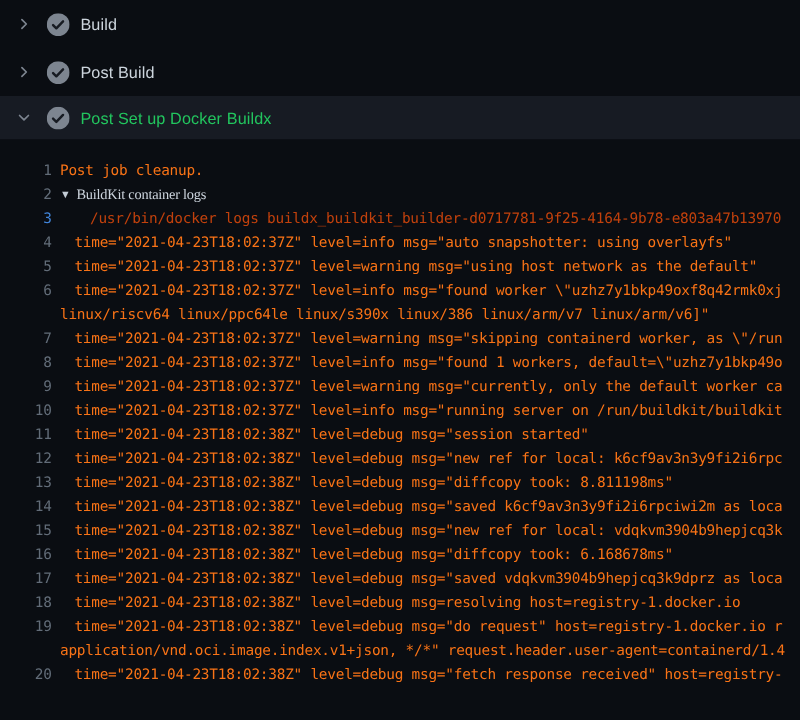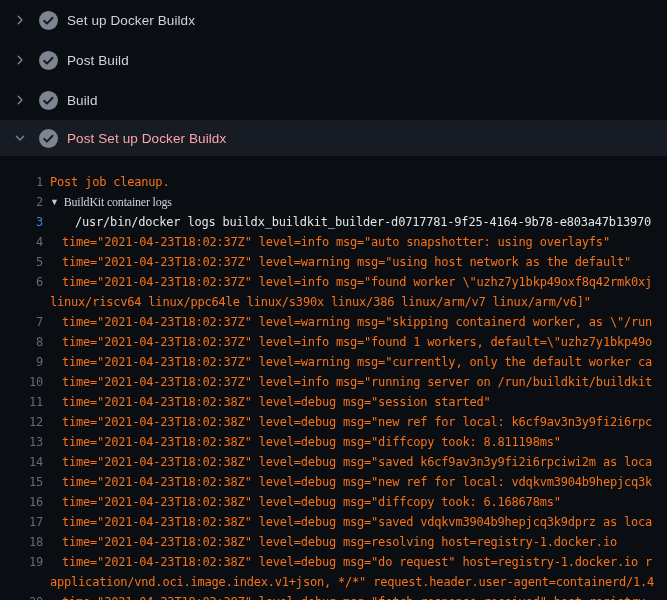--- a/index.html
+++ b/index.html
@@ -22,87 +22,73 @@
     width:16px;height:16px;display:inline-flex;align-items:center;justify-content:center;
     margin-right:10px;flex:0 0 auto;
   }
   .check{
     width:20px;height:20px;display:inline-flex;align-items:center;justify-content:center;
     margin-right:9px;flex:0 0 auto;
   }
   .step-title{
     color:#cdd5dd;font-size:13.5px;letter-spacing:.1px;
   }
-  .step.expanded .step-title{color:#fca5a5;}
+  .step.expanded .step-title{color:#22c55e;}
 
   
   .log{
     padding-top:16px;
     font-family:"DejaVu Sans Mono", monospace;
     font-size:12px;line-height:20px;letter-spacing:-0.2px;
     white-space:pre;
   }
   .line{display:flex;height:20px;overflow:hidden;}
   .num{
     width:43px;flex:0 0 auto;text-align:right;
     color:#626c78;user-select:none;
   }
   .num.blue{color:#4184d9;}
   .txt{padding-left:7px;color:#f97316;flex:0 0 auto;}
   .txt.ind{padding-left:19px;}
   .txt.group{color:#ccd4dd;font-family:Liberation Serif, serif;}
-  .txt.command{color:#e5e5e5;padding-left:32px;}
+  .txt.command{color:#c2410c;padding-left:32px;}
   .marker{font-size:9px;display:inline-block;vertical-align:1px;margin-right:5px;color:#c3ccd5;}
 </style>
 </head>
 <body>
 
 <div class="viewer">
   <div class="steps" id="steps">
       <div class="step">
         <span class="chev">
           <svg width="14" height="14" viewBox="0 0 16 16">
             <path d="M6 3.8l4.2 4.2L6 12.2" fill="none" stroke="#7d8590" stroke-width="1.6" stroke-linecap="round" stroke-linejoin="round"></path>
           </svg>
         </span>
         <span class="check">
           <svg width="19" height="19" viewBox="0 0 16 16">
             <circle cx="8" cy="8" r="8" fill="#7d8590"></circle>
             <path d="M4.4 8.3l2.3 2.3 4.7-4.9" fill="none" stroke="#171b22" stroke-width="1.7" stroke-linecap="round" stroke-linejoin="round"></path>
           </svg>
         </span>
-        <span class="step-title">Set up Docker Buildx</span>
+        <span class="step-title">Build</span>
       </div>
       <div class="step">
         <span class="chev">
           <svg width="14" height="14" viewBox="0 0 16 16">
             <path d="M6 3.8l4.2 4.2L6 12.2" fill="none" stroke="#7d8590" stroke-width="1.6" stroke-linecap="round" stroke-linejoin="round"></path>
           </svg>
         </span>
         <span class="check">
           <svg width="19" height="19" viewBox="0 0 16 16">
             <circle cx="8" cy="8" r="8" fill="#7d8590"></circle>
             <path d="M4.4 8.3l2.3 2.3 4.7-4.9" fill="none" stroke="#171b22" stroke-width="1.7" stroke-linecap="round" stroke-linejoin="round"></path>
           </svg>
         </span>
         <span class="step-title">Post Build</span>
-      </div>
-      <div class="step">
-        <span class="chev">
-          <svg width="14" height="14" viewBox="0 0 16 16">
-            <path d="M6 3.8l4.2 4.2L6 12.2" fill="none" stroke="#7d8590" stroke-width="1.6" stroke-linecap="round" stroke-linejoin="round"></path>
-          </svg>
-        </span>
-        <span class="check">
-          <svg width="19" height="19" viewBox="0 0 16 16">
-            <circle cx="8" cy="8" r="8" fill="#7d8590"></circle>
-            <path d="M4.4 8.3l2.3 2.3 4.7-4.9" fill="none" stroke="#171b22" stroke-width="1.7" stroke-linecap="round" stroke-linejoin="round"></path>
-          </svg>
-        </span>
-        <span class="step-title">Build</span>
       </div>
       <div class="step expanded">
         <span class="chev">
           <svg width="14" height="14" viewBox="0 0 16 16" style="transform:rotate(90deg)">
             <path d="M6 3.8l4.2 4.2L6 12.2" fill="none" stroke="#7d8590" stroke-width="1.6" stroke-linecap="round" stroke-linejoin="round"></path>
           </svg>
         </span>
         <span class="check">
           <svg width="19" height="19" viewBox="0 0 16 16">
             <circle cx="8" cy="8" r="8" fill="#7d8590"></circle>

